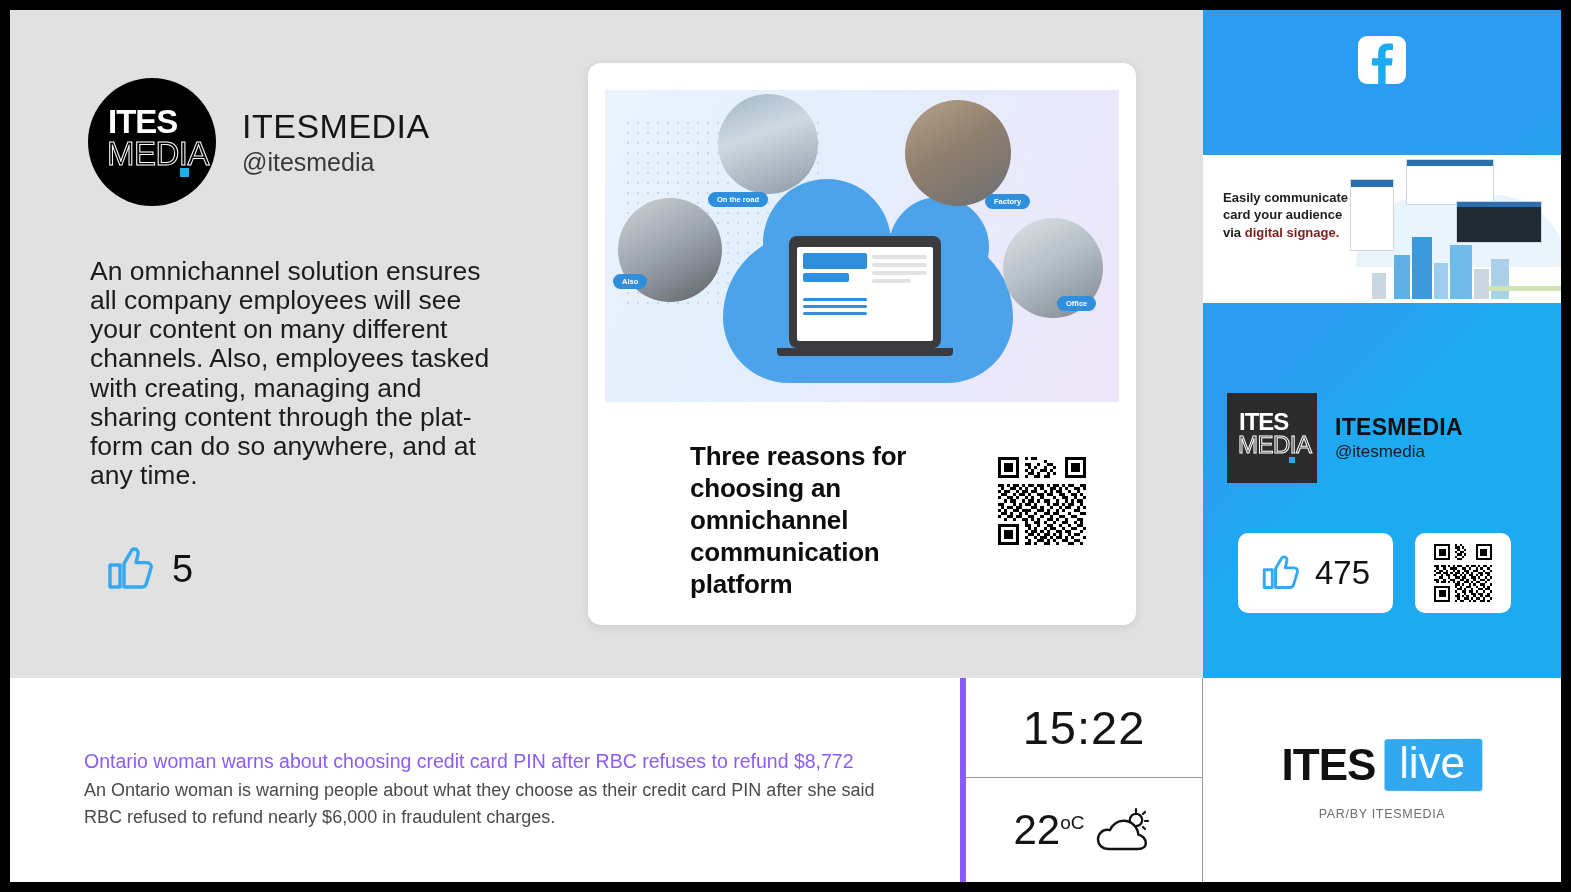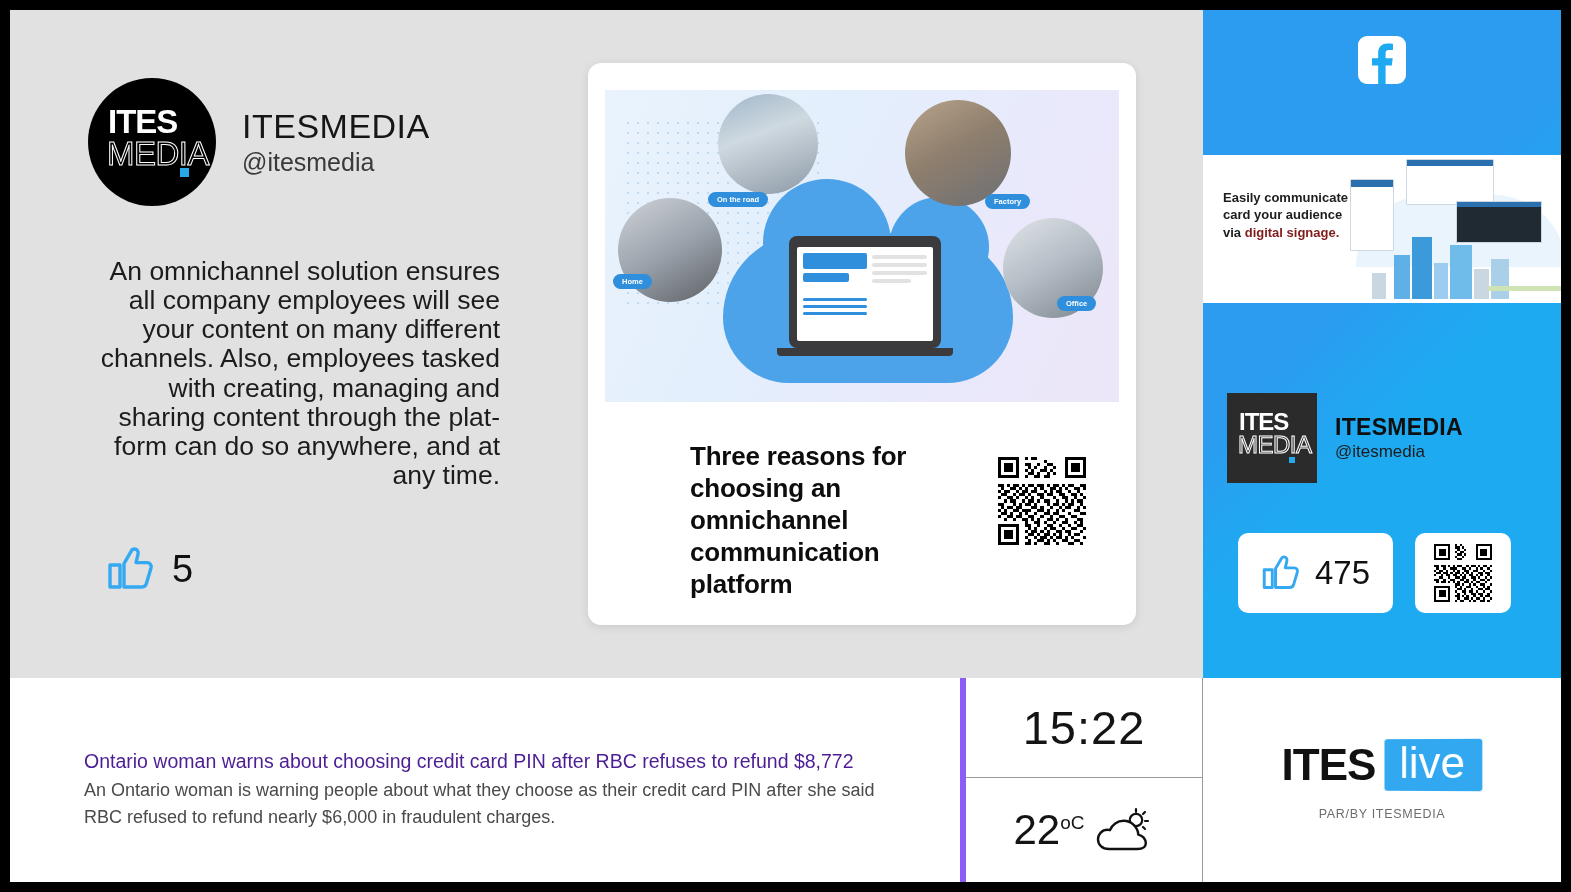--- a/index.html
+++ b/index.html
@@ -55,21 +55,20 @@
   #profile-handle {
     font-size: 25px; color: #3a3a3a;
   }
 
   
   #post-body {
     position: absolute; left: 80px; top: 247px;
     width: 410px;
     font-size: 26.5px; line-height: 1.10;
     color: #1c1c1c;
-    text-align: right;
   }
 
   
   #like-row {
     position: absolute; left: 96px; top: 535px;
     display: flex; align-items: center; gap: 14px;
   }
   #like-count { font-size: 38px; color: #111; }
 
   
@@ -141,21 +140,21 @@
     width: 88px; height: 88px;
   }
 
   
   #news-bar {
     position: absolute; left: 0; top: 668px;
     width: 950px; height: 204px; background: #fff;
   }
   #news-title {
     position: absolute; left: 74px; top: 72px;
-    font-size: 19.5px; color: #4c1d95; white-space: nowrap;
+    font-size: 19.5px; color: #8b5cf6; white-space: nowrap;
   }
   #news-desc {
     position: absolute; left: 74px; top: 99px;
     width: 810px; font-size: 18px; line-height: 1.5; color: #4a4a4a;
   }
 
   
   #clock-panel {
     position: absolute; left: 950px; top: 668px;
     width: 243px; height: 204px; background: #fff;
@@ -287,21 +286,21 @@
         <div class="pill" style="left:103px;top:102px;">On the road</div>
 
         <div class="pcircle" style="left:300px;top:10px;width:106px;height:106px;">
           <div class="ph" style="background:linear-gradient(150deg,#b9a48c 0%,#8f7f6d 45%,#6d6f74 100%);"></div>
         </div>
         <div class="pill" style="left:380px;top:104px;">Factory</div>
 
         <div class="pcircle" style="left:13px;top:108px;width:104px;height:104px;">
           <div class="ph" style="background:linear-gradient(150deg,#cfd4d8 0%,#9aa2ab 50%,#5e6166 100%);"></div>
         </div>
-        <div class="pill" style="left:8px;top:184px;">Home</div>
+        <div class="pill" style="left:8px;top:184px;">Also</div>
 
         <div class="pcircle" style="left:398px;top:128px;width:100px;height:100px;">
           <div class="ph" style="background:linear-gradient(150deg,#dfe4e8 0%,#b3bcc4 50%,#7d858d 100%);"></div>
         </div>
         <div class="pill" style="left:452px;top:206px;">Office</div>
 
         <div class="laptop">
           <div class="lid">
             <div class="screen-in">
               <div class="col-l">

